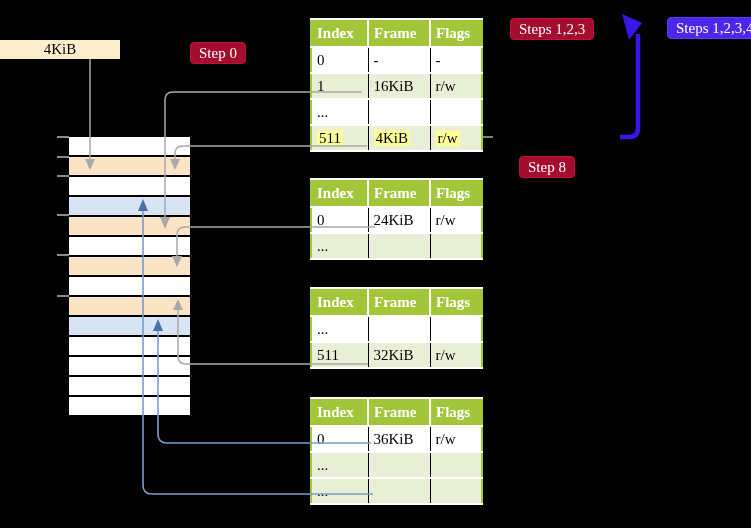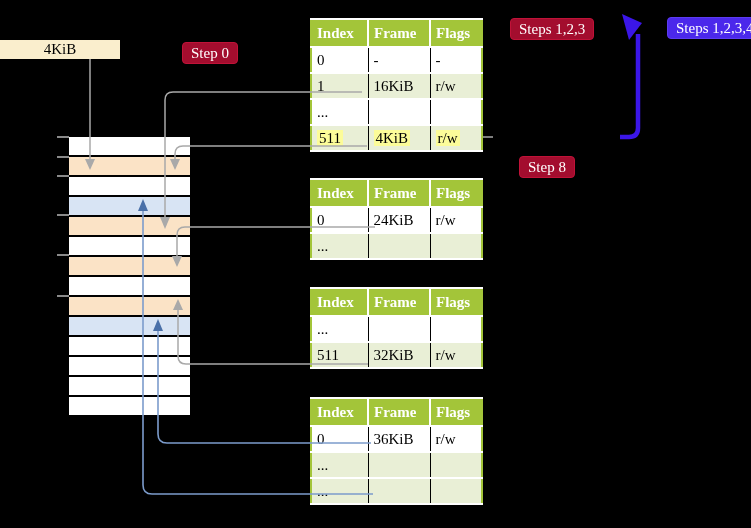--- a/index.html
+++ b/index.html
@@ -7,21 +7,21 @@
     position:relative;width:751px;height:528px;background:var(--c-bg,#000);
     overflow:hidden;font-family:"Liberation Serif", serif;
   }
   
   .badge{
     position:absolute;color:#fff;font-size:15px;line-height:18px;
     padding:1px 8px;border-radius:4px;white-space:nowrap;z-index:6;
   }
   .badge-red{background:var(--c-badge-red);border:1px solid var(--c-badge-red-border);font-family:Liberation Serif, serif;}
   .badge-blue{background:var(--c-badge-blue);border:1px solid var(--c-badge-blue-border);}
-  #badge-step0{left:182px;top:42px;}
+  #badge-step0{left:190px;top:42px;}
   #badge-steps123{left:510px;top:18px;}
   #badge-steps1234{left:651px;top:17px;border-top-right-radius:0;border-bottom-right-radius:0;margin-left:16px;}
   #badge-step4{left:519px;top:156px;}
   #frame-size-label{
     position:absolute;left:0;top:40px;width:120px;height:19px;z-index:6;
     background:var(--c-label-cream);color:#000;font-size:15px;line-height:19px;
     text-align:center;
   }
   
   #memory-column{

